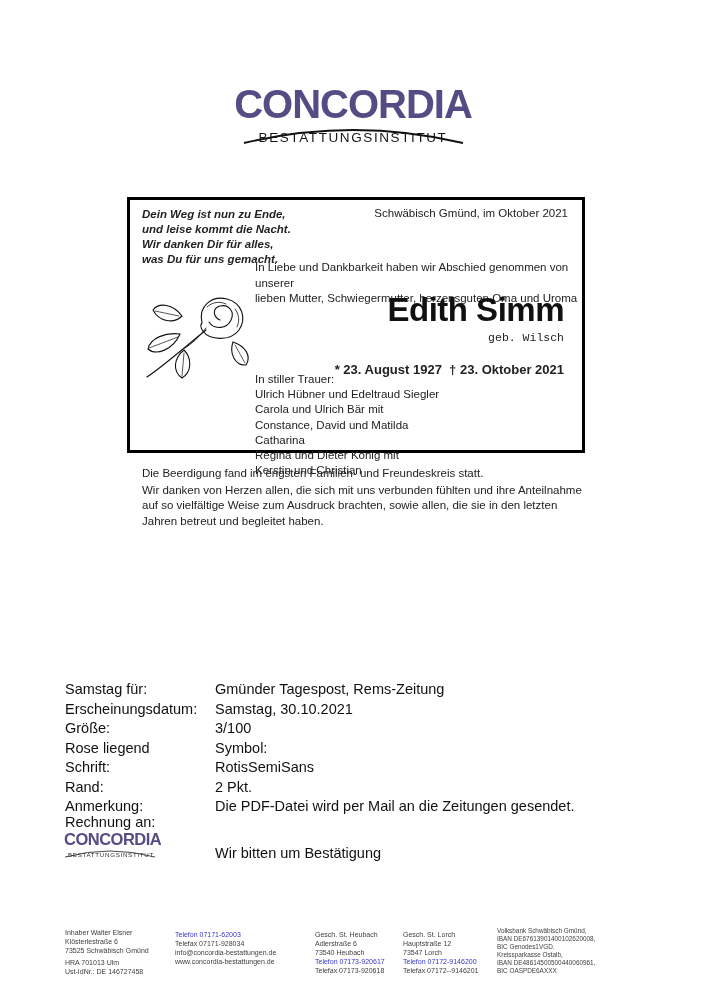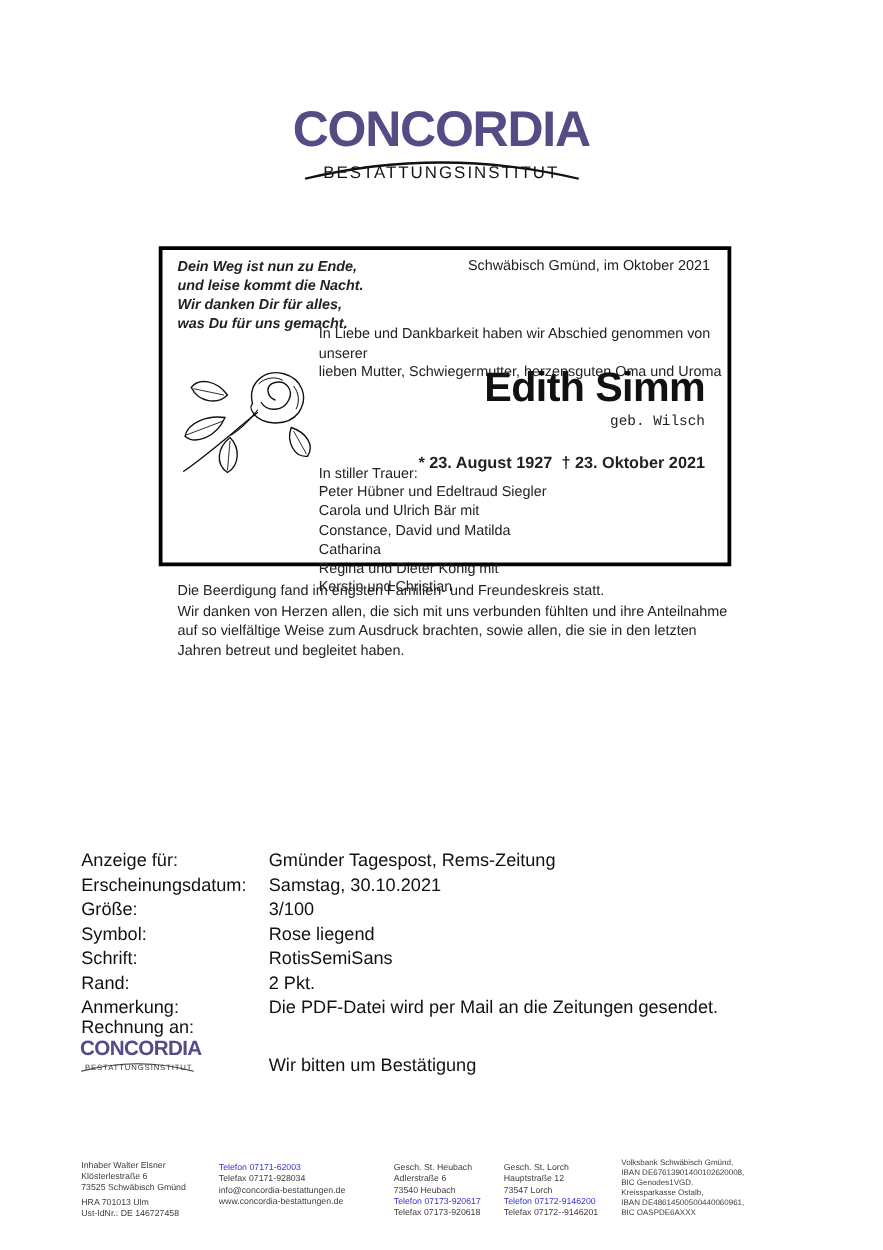--- a/index.html
+++ b/index.html
@@ -111,43 +111,43 @@
     </svg>
 
     <div class="abs headline">
       <div class="name">Edith Simm</div>
       <div class="maiden">geb. Wilsch</div>
       <div class="dates">* 23. August 1927  † 23. Oktober 2021</div>
     </div>
 
     <div class="abs mourners">
       <div>In stiller Trauer:</div>
-      <div>Peter Hübner und Edeltraud Siegler</div>
+      <div>Ulrich Hübner und Edeltraud Siegler</div>
       <div>Carola und Ulrich Bär mit</div>
       <div>Constance, David und Matilda</div>
       <div>Catharina</div>
       <div>Regina und Dieter König mit</div>
       <div>Kerstin und Christian</div>
     </div>
 
     <div class="abs closing">
       <div>Die Beerdigung fand im engsten Familien- und Freundeskreis statt.</div>
       <p>Wir danken von Herzen allen, die sich mit uns verbunden fühlten und ihre Anteilnahme auf so vielfältige Weise zum Ausdruck brachten, sowie allen, die sie in den letzten Jahren betreut und begleitet haben.</p>
     </div>
   </div>
 
   <div class="abs details">
-    <div>Anzeige für:</div>
+    <div>Samstag für:</div>
     <div>Gmünder Tagespost, Rems-Zeitung</div>
     <div>Erscheinungsdatum:</div>
     <div>Samstag, 30.10.2021</div>
     <div>Größe:</div>
     <div>3/100</div>
+    <div>Rose liegend</div>
     <div>Symbol:</div>
-    <div>Rose liegend</div>
     <div>Schrift:</div>
     <div>RotisSemiSans</div>
     <div>Rand:</div>
     <div>2 Pkt.</div>
     <div>Anmerkung:</div>
     <div>Die PDF-Datei wird per Mail an die Zeitungen gesendet.</div>
   </div>
 
   <div class="abs billing-label">Rechnung an:</div>
   <div class="abs mini-logo">

